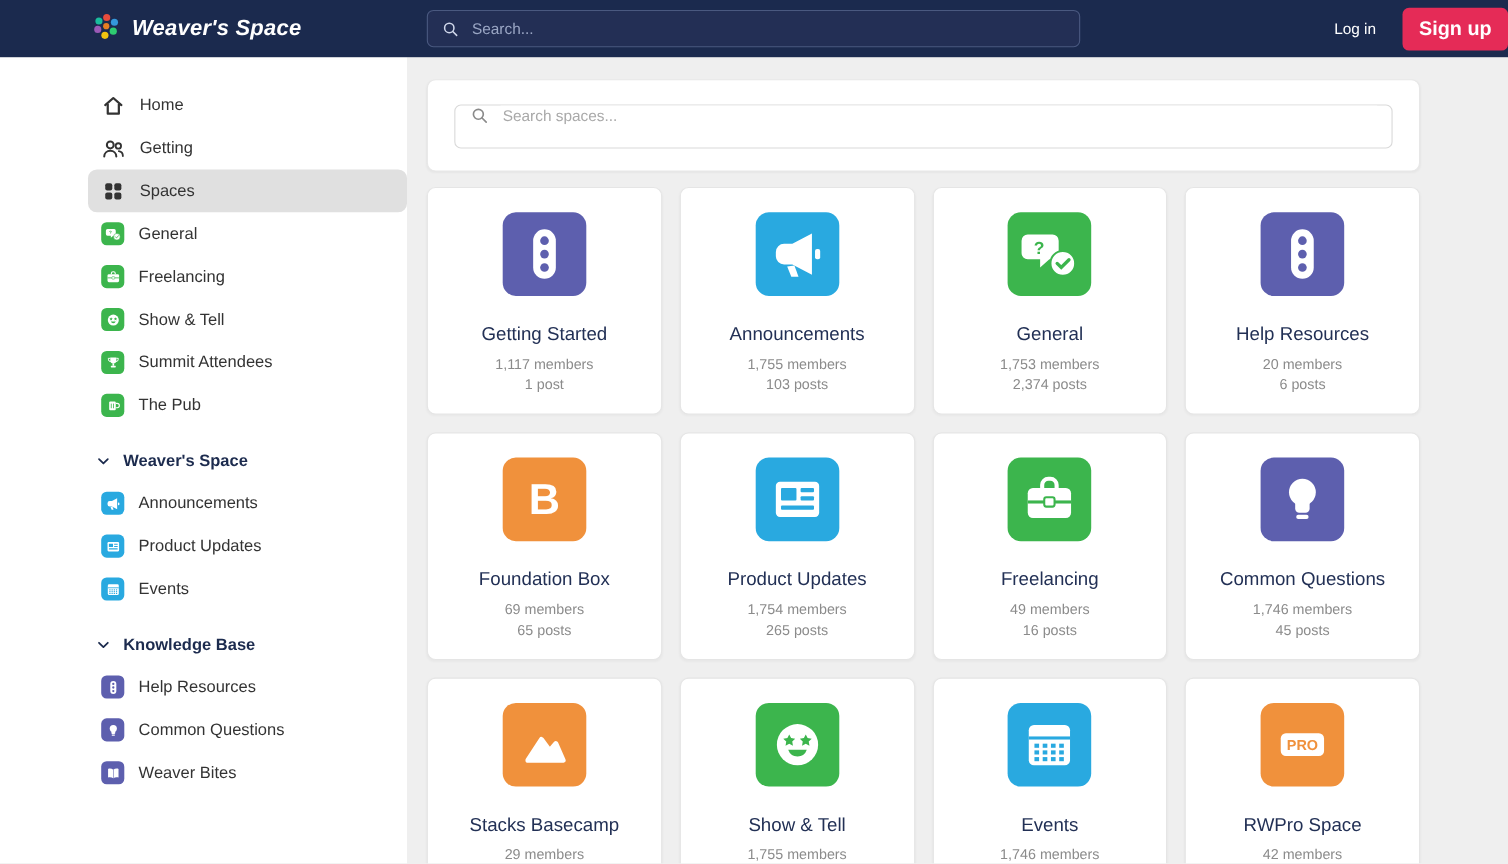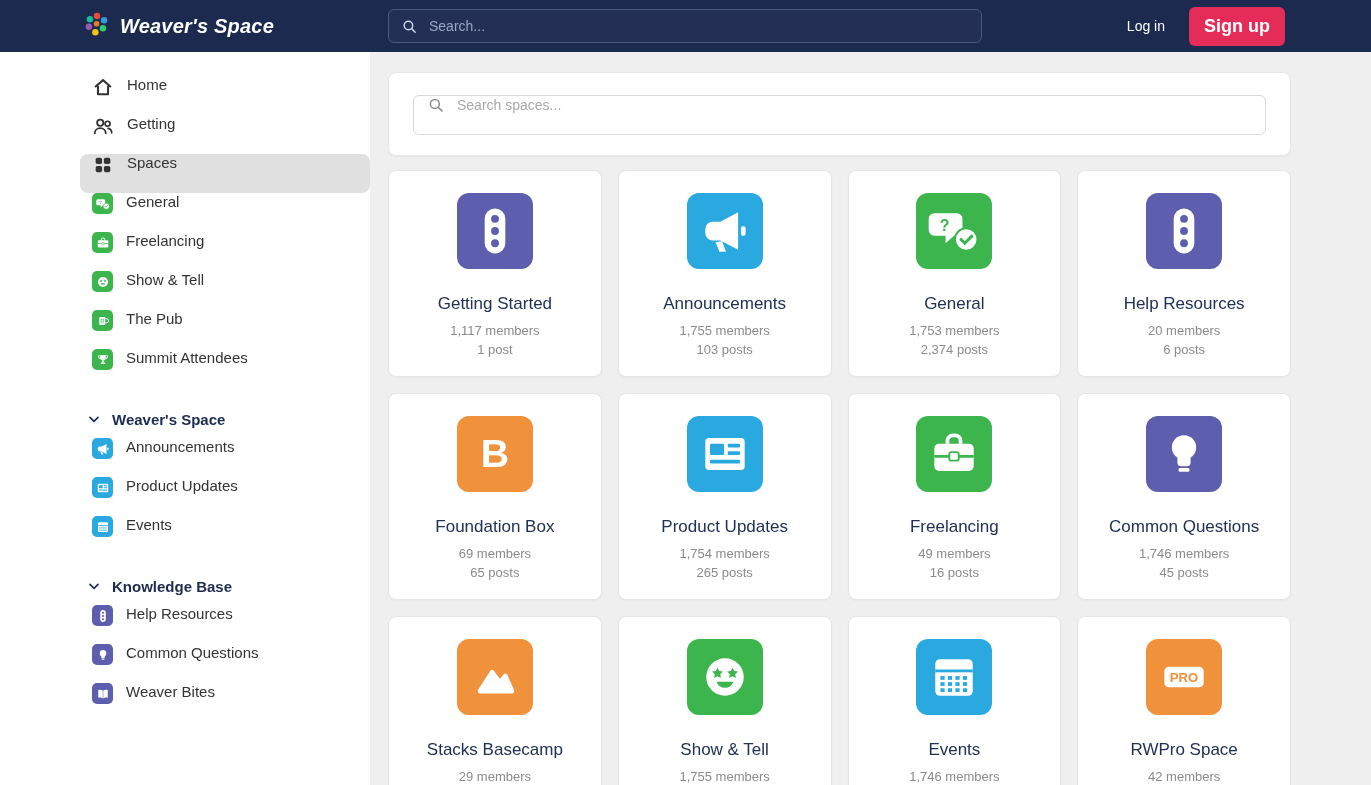--- a/index.html
+++ b/index.html
@@ -5,28 +5,28 @@
   html,body{margin:0;padding:0}
   body{width:1371px;height:785px;overflow:hidden;background:#efefef;font-family:"Liberation Sans",sans-serif}
 
   
   .topbar{height:52px;background:#1b2a4e;display:flex;align-items:center;position:relative;z-index:5}
   .brand{display:flex;align-items:center;gap:10px;margin-left:84px;cursor:pointer}
   .brand-text{color:#fff;font-size:20px;font-weight:bold;font-style:italic;letter-spacing:.2px}
   .top-search{position:absolute;left:388px;top:9px;width:594px;height:34px;background:#232f55;border:1px solid #4a5980;border-radius:6px;display:flex;align-items:center;gap:9px;padding:0 12px;box-sizing:border-box}
   .top-search input{flex:1;background:transparent;border:0;outline:0;color:#dbe2f2;font-size:14px;font-family:inherit}
   .top-search input::placeholder{color:#9aa6c4}
-  .auth{margin-left:auto;margin-right:86px;display:flex;align-items:center;gap:10px}
+  .auth{margin-left:auto;display:flex;align-items:center;gap:10px}
   .btn-login{background:transparent;border:0;color:#fff;font-size:14px;padding:9px 14px;border-radius:6px;cursor:pointer;font-family:inherit}
   .btn-signup{background:#e52b57;border:0;color:#fff;font-size:18px;font-weight:bold;padding:9px 15px;border-radius:6px;cursor:pointer;font-family:inherit}
 
   
   .layout{display:flex;height:733px}
   .sidebar{width:370px;background:#fff;padding:24px 0 0 80px;box-sizing:border-box;flex-shrink:0}
-  .side-item{display:flex;align-items:flex-start;gap:13px;height:39px;padding:0 12px;border-radius:8px;cursor:pointer}
+  .side-item{display:flex;align-items:center;gap:13px;height:39px;padding:0 12px;border-radius:8px;cursor:pointer}
   .side-item.active{background:#e0e0e0}
   .side-label{font-size:15px;color:#333}
   .side-ic{width:22px;height:22px;display:flex;align-items:center;justify-content:center;flex-shrink:0}
   .mini-tile{width:21px;height:21px;border-radius:5px;display:flex;align-items:center;justify-content:center;flex-shrink:0}
   .side-section{display:flex;align-items:center;gap:10px;height:38px;margin-top:12px;padding:0 6px;cursor:pointer}
   .chev{display:flex;align-items:center}
   .side-section-label{font-size:15px;font-weight:bold;color:#1c2b4e}
 
   
   .main{flex:1;padding:20px 80px 0 18px;overflow:hidden}
@@ -139,39 +139,39 @@
               <path d="M24 22l1.8 3.6 4 .6-2.9 2.8.7 4-3.6-1.9-3.6 1.9.7-4-2.9-2.8 4-.6Z" fill="#3cb54d"></path>
               <path d="M40 22l1.8 3.6 4 .6-2.9 2.8.7 4-3.6-1.9-3.6 1.9.7-4-2.9-2.8 4-.6Z" fill="#3cb54d"></path>
               <path d="M23 37a9.5 9.5 0 0 0 18 0Z" fill="#3cb54d"></path>
             </svg>
           </span>
           <span class="side-label">Show &amp; Tell</span>
         </div>
         <div class="side-item">
           <span class="mini-tile" style="background:#3cb54d">
             <svg width="16" height="16" viewBox="0 0 64 64">
-              <rect x="17" y="16" width="24" height="32" rx="4" fill="#fff"></rect>
-              <path d="M41 23h5a7 7 0 0 1 0 16h-5" stroke="#fff" stroke-width="4" fill="none"></path>
-              <rect x="23" y="23" width="3" height="18" rx="1.5" fill="#3cb54d"></rect>
-              <rect x="31" y="23" width="3" height="18" rx="1.5" fill="#3cb54d"></rect>
-            </svg>
-          </span>
-          <span class="side-label">The Pub</span>
-        </div>
-        <div class="side-item">
-          <span class="mini-tile" style="background:#3cb54d">
-            <svg width="16" height="16" viewBox="0 0 64 64">
               <path d="M21 12h22v11a11 11 0 0 1-22 0Z" fill="#fff"></path>
               <path d="M21 15h-7v3a9 9 0 0 0 9 9" stroke="#fff" stroke-width="3.5" fill="none"></path>
               <path d="M43 15h7v3a9 9 0 0 1-9 9" stroke="#fff" stroke-width="3.5" fill="none"></path>
               <rect x="29" y="33" width="6" height="9" fill="#fff"></rect>
               <rect x="23" y="42" width="18" height="6" rx="2" fill="#fff"></rect>
             </svg>
           </span>
           <span class="side-label">Summit Attendees</span>
+        </div>
+        <div class="side-item">
+          <span class="mini-tile" style="background:#3cb54d">
+            <svg width="16" height="16" viewBox="0 0 64 64">
+              <rect x="17" y="16" width="24" height="32" rx="4" fill="#fff"></rect>
+              <path d="M41 23h5a7 7 0 0 1 0 16h-5" stroke="#fff" stroke-width="4" fill="none"></path>
+              <rect x="23" y="23" width="3" height="18" rx="1.5" fill="#3cb54d"></rect>
+              <rect x="31" y="23" width="3" height="18" rx="1.5" fill="#3cb54d"></rect>
+            </svg>
+          </span>
+          <span class="side-label">The Pub</span>
         </div>
         <div class="side-section">
           <span class="chev">
             <svg width="16" height="16" viewBox="0 0 24 24">
               <path d="M6 9.5l6 6 6-6" stroke="#1c2b4e" stroke-width="2.4" fill="none" stroke-linecap="round" stroke-linejoin="round"></path>
             </svg>
           </span>
           <span class="side-section-label">Weaver's Space</span>
         </div>
         <div class="side-item">

